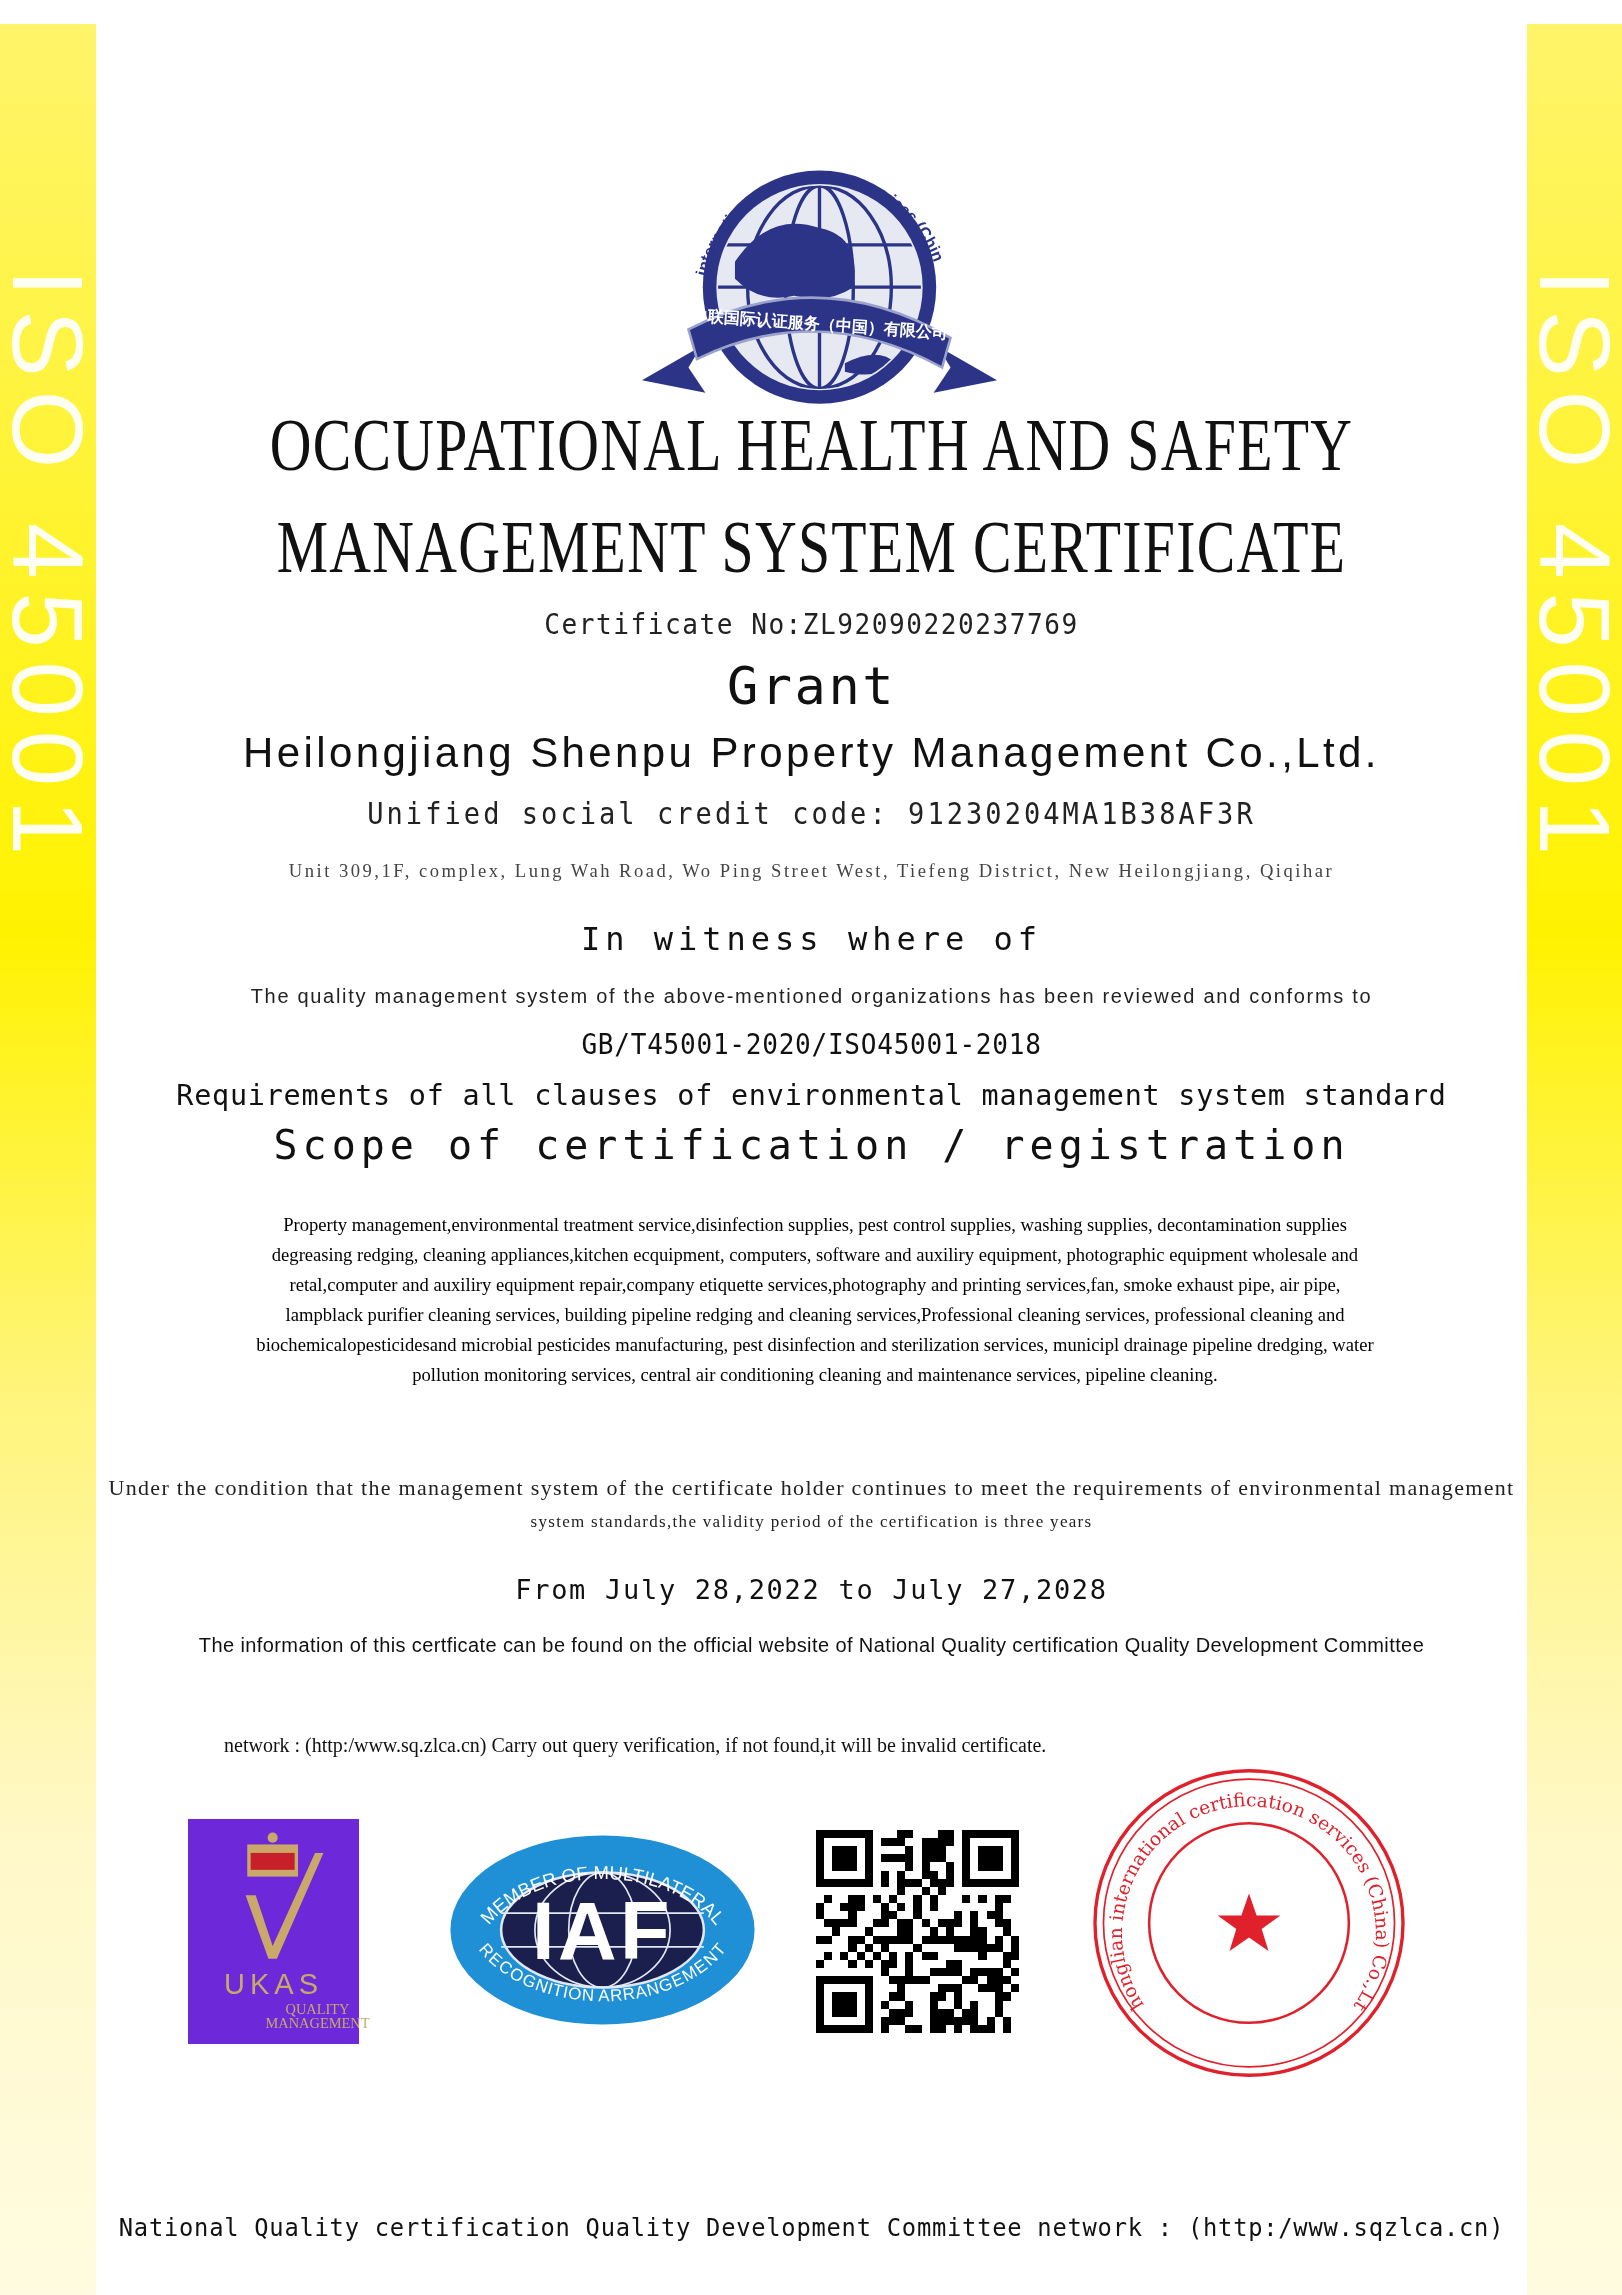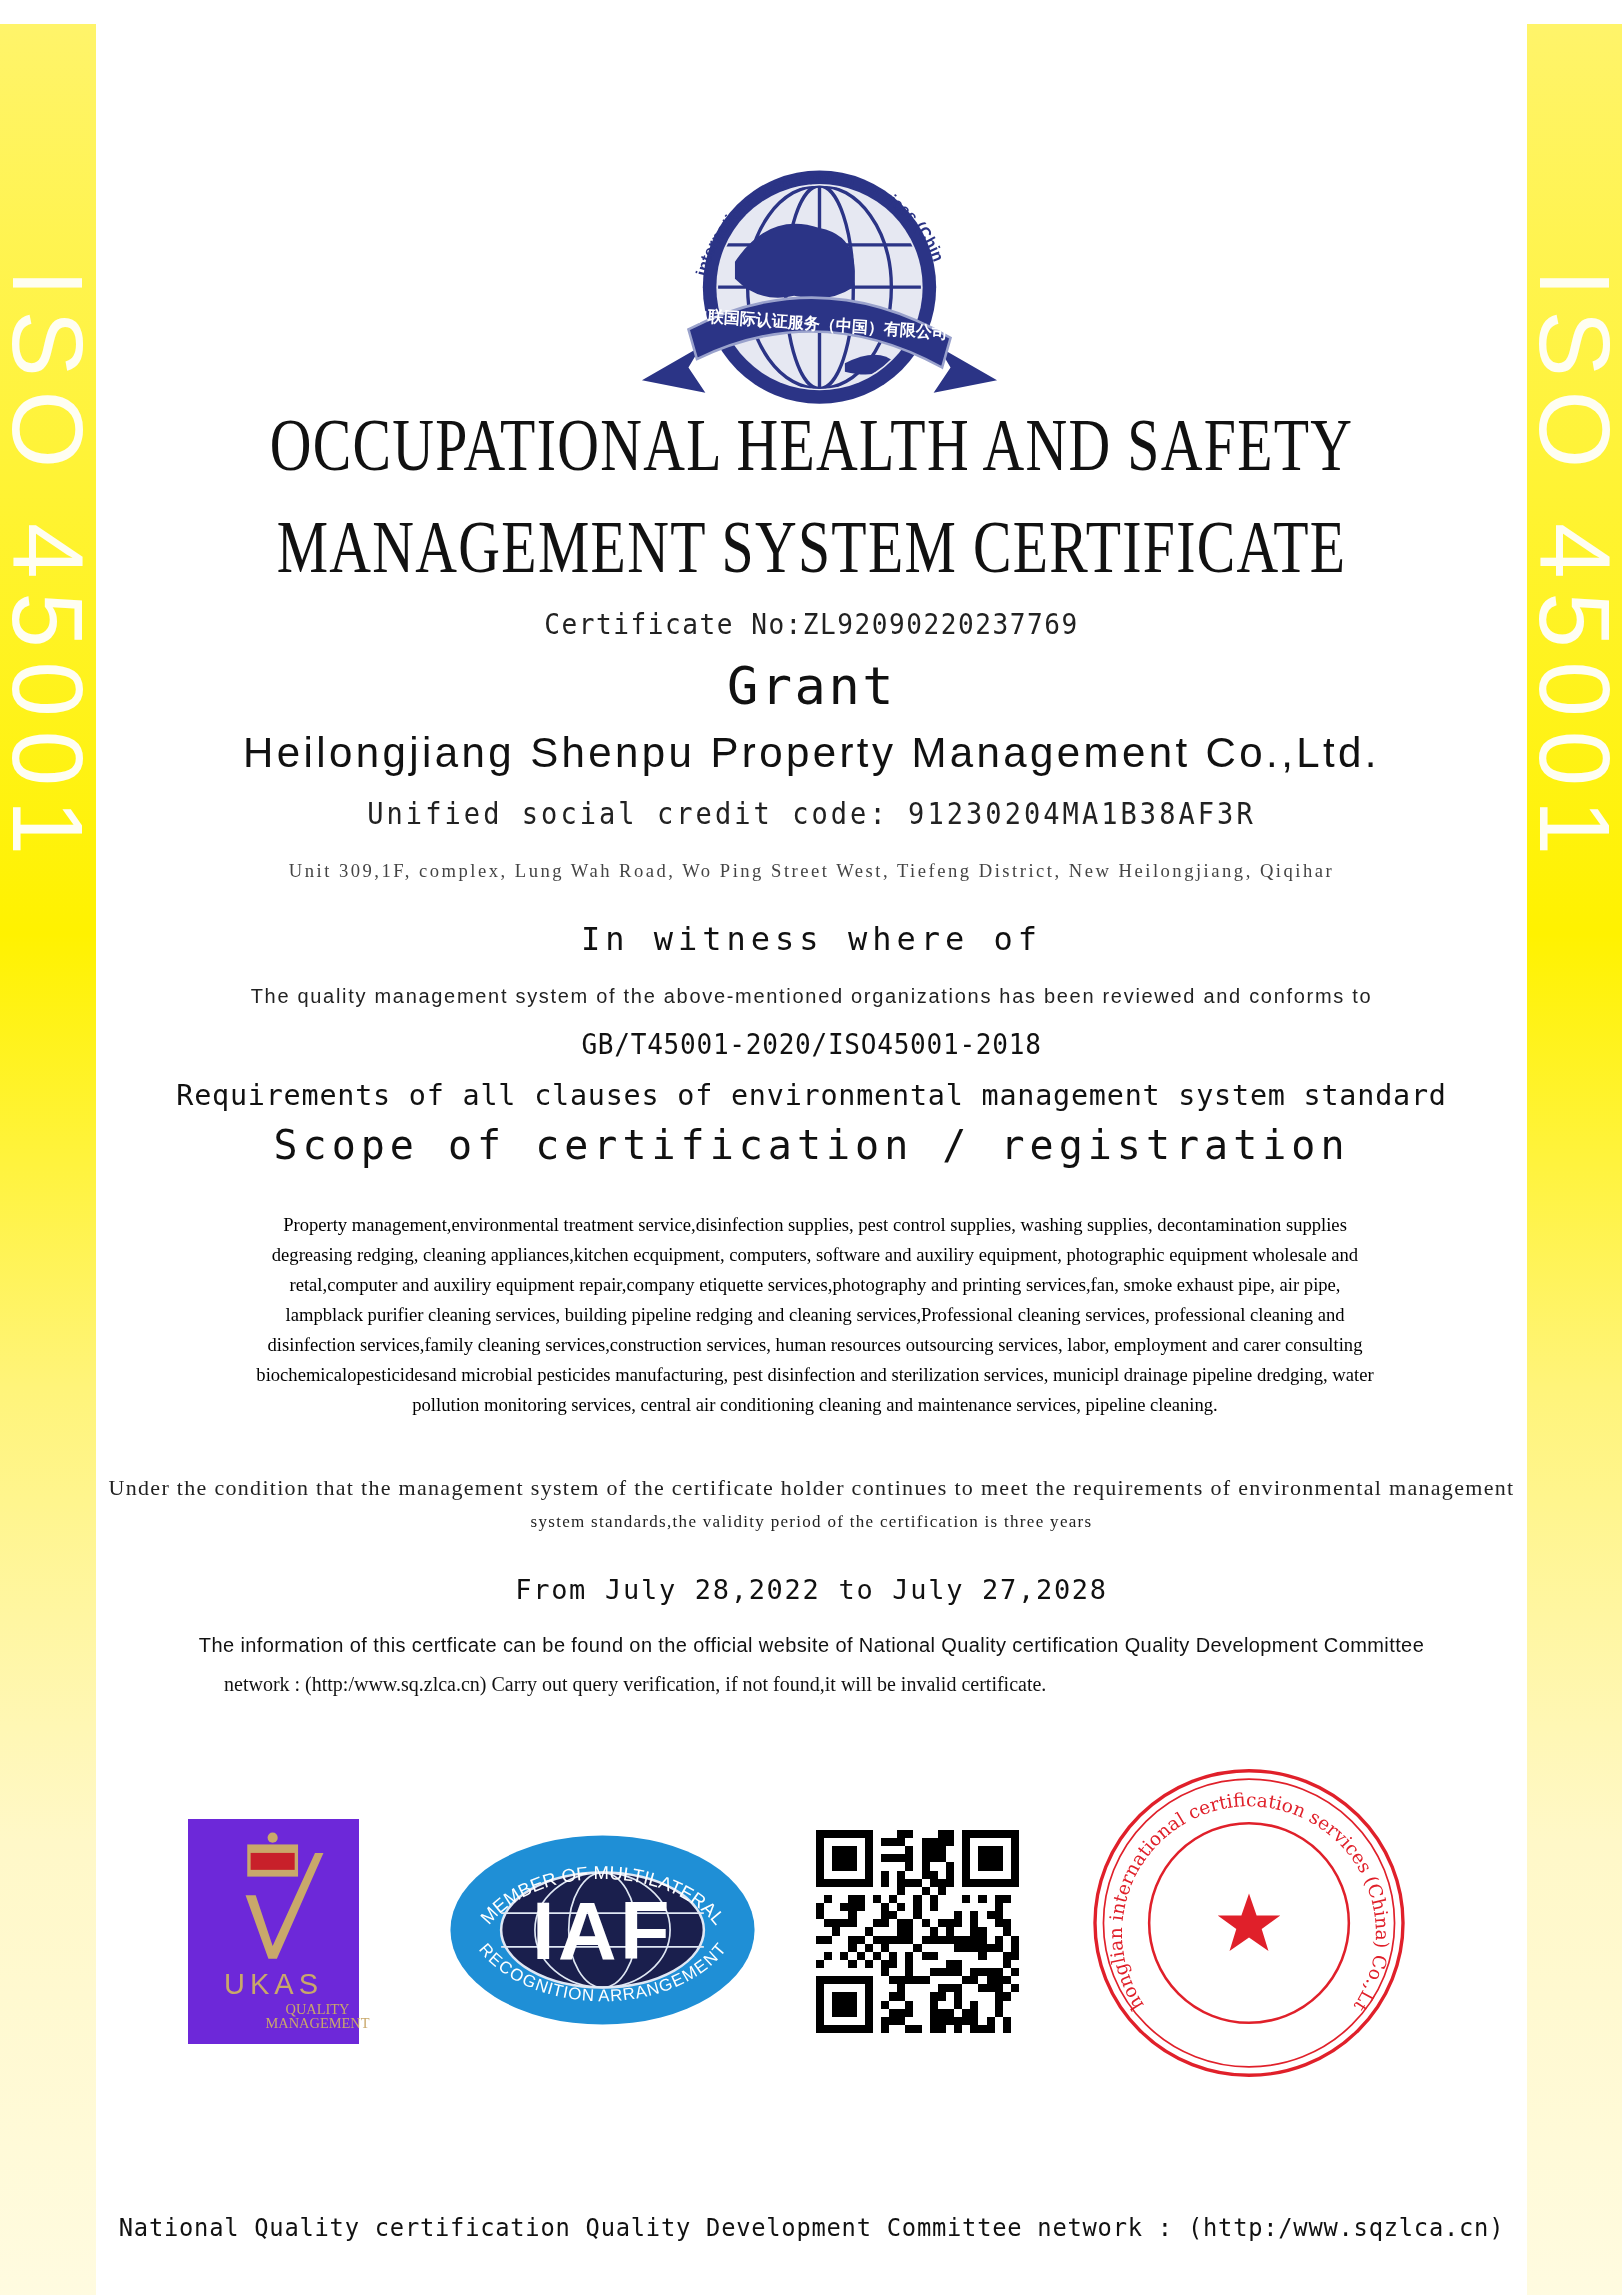--- a/index.html
+++ b/index.html
@@ -46,21 +46,21 @@
   .scope-body {
     position: absolute; top: 1210px; left: 139px; width: 1352px;
     font-family: "Liberation Serif", serif; font-size: 18.6px; line-height: 30px;
     text-align: center; color: #000000;
   }
   .scope-body div { white-space: nowrap; }
   .condition { top: 1475px; font-family:"Liberation Serif", serif; font-size: 22px; letter-spacing: 1.3px; color:#222; }
   .condition2 { top: 1512px; font-family:"Liberation Serif", serif; font-size: 17px; letter-spacing: 1.3px; color:#222; }
   .validity { top: 1574px; font-size: 27px; letter-spacing: 1.7px; }
   .info1 { top: 1634px; font-family:Liberation Sans, sans-serif; font-size: 20px; letter-spacing: 0.4px; color:#111; }
-  .info2 { top: 1673px; left: 224px; width: auto; text-align: left; font-family:"Liberation Serif", serif; font-size: 20px; color:#111; }
+  .info2 { top: 1734px; left: 224px; width: auto; text-align: left; font-family:"Liberation Serif", serif; font-size: 20px; color:#111; }
   .footer { top: 2213px; font-size: 25px; letter-spacing: 0.8px; transform: scaleX(0.95); }
 
   .ukas { position: absolute; left: 188px; top: 1819px; width: 171px; height: 225px; background: #6d28d9; }
   .ukas .u1 { position:absolute; left:0; width:100%; text-align:center; top:149px; color:#c9a86a; font-family:"Liberation Sans",sans-serif; font-size:29px; letter-spacing:5px; }
   .ukas .u2 { position:absolute; left:0; width:100%; text-align:center; top:183px; color:#c9a86a; font-family:"Liberation Serif",serif; font-size:14.4px; line-height:14.4px;padding-left:44px; }
   .iaf { position: absolute; left: 446px; top: 1832px; width: 313px; height: 196px; }
   .qr { position: absolute; left: 816px; top: 1830px; width: 203px; height: 203px; }
   .seal { position: absolute; left: 1084px; top: 1758px; width: 330px; height: 330px; }
 </style>
 </head>
@@ -116,21 +116,20 @@
 <div class="center conform">The quality management system of the above-mentioned organizations has been reviewed and conforms to</div>
 <div class="center standard">GB/T45001-2020/ISO45001-2018</div>
 <div class="center requirements">Requirements of all clauses of environmental management system standard</div>
 <div class="center scope">Scope of certification / registration</div>
 
 <div class="scope-body">
   <div>Property management,environmental  treatment service,disinfection supplies,  pest control supplies,  washing supplies,  decontamination supplies</div>
   <div>degreasing redging,  cleaning appliances,kitchen ecquipment,  computers,    software and auxiliry equipment,  photographic equipment wholesale and</div>
   <div>retal,computer and auxiliry equipment repair,company etiquette services,photography and printing services,fan,  smoke exhaust pipe,  air pipe,</div>
   <div>lampblack purifier cleaning services,  building pipeline redging and cleaning services,Professional cleaning services,  professional cleaning and</div>
-  <div>disinfection services,family cleaning services,construction services,  human resources outsourcing services,  labor,  employment and carer consulting</div>
   <div>biochemicalopesticidesand microbial pesticides manufacturing,  pest disinfection and sterilization services,  municipl drainage pipeline dredging,  water</div>
   <div>pollution monitoring services,  central air conditioning cleaning and maintenance services,  pipeline cleaning.</div>
 </div>
 
 <div class="center condition">Under the condition that the management system of the certificate holder continues to meet the requirements of environmental management</div>
 <div class="center condition2">system standards,the validity period of the certification is three years</div>
 <div class="center validity">From July 28,2022 to July 27,2028</div>
 <div class="center info1">The information of this certficate can be found on the official website of National Quality certification Quality Development Committee</div>
 <div class="center info2">network : (http:/www.sq.zlca.cn) Carry out query verification,  if not found,it will be invalid certificate.</div>
 

